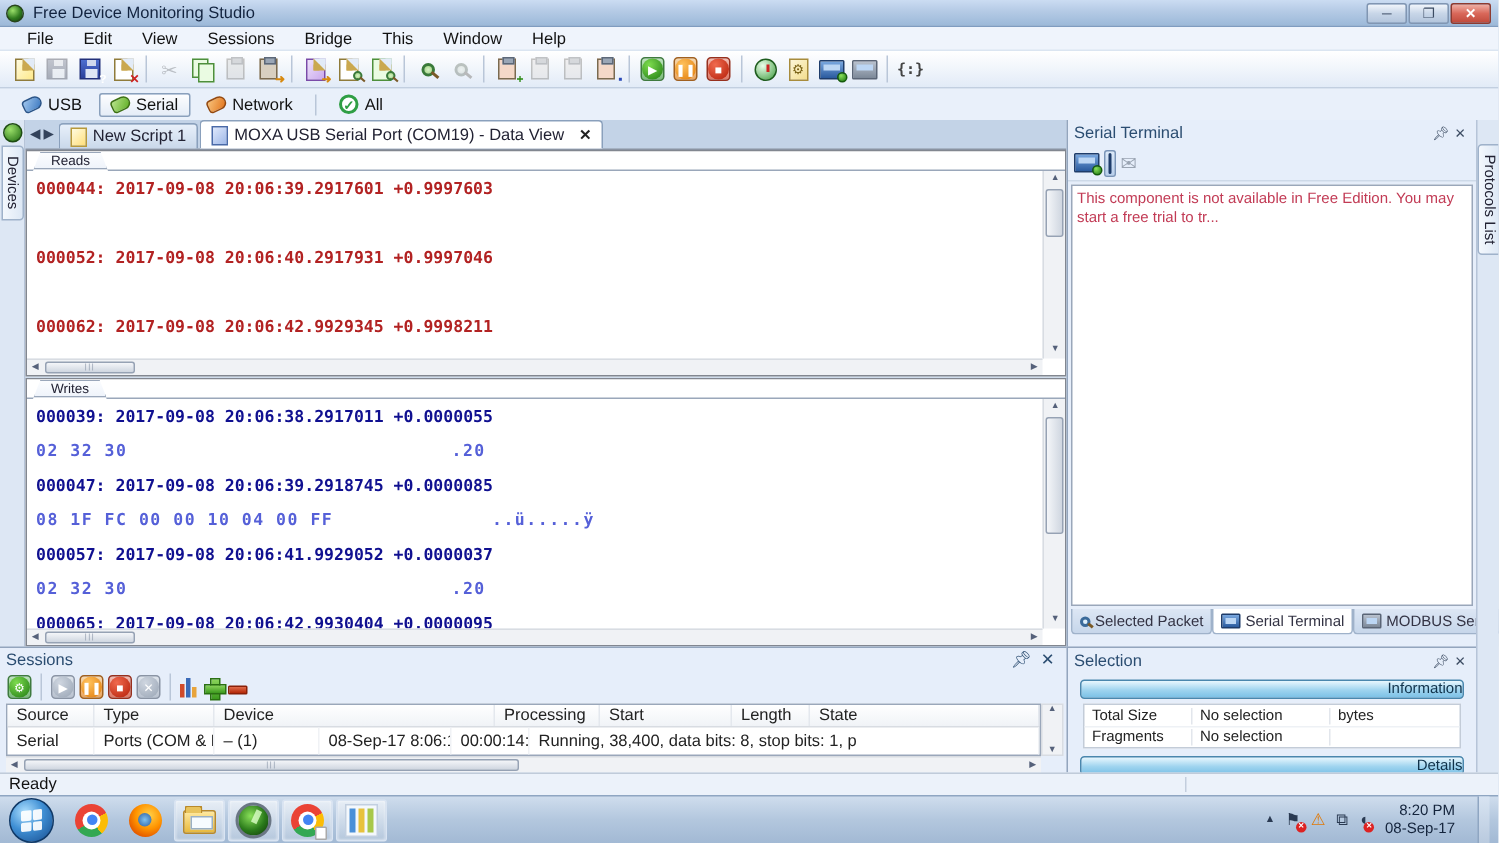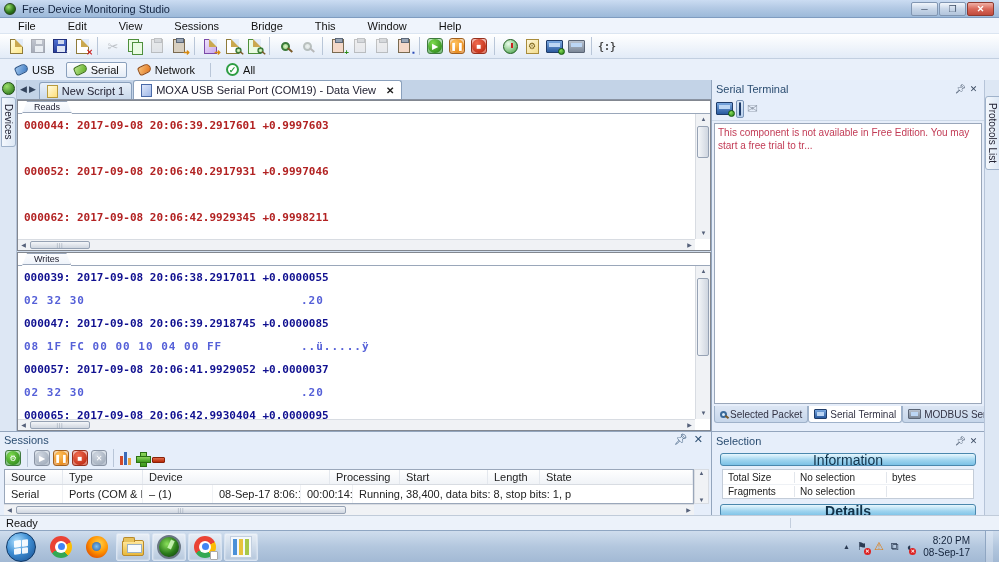--- a/index.html
+++ b/index.html
@@ -16,21 +16,21 @@
     border:1px solid #27441c; margin-right:6px; }
   .titlebar .t-text { color:#12233f; font-size:11px; }
   .winbtns { position:absolute; right:5px; top:2px; display:flex; gap:1px; }
   .winbtn { width:27px; height:14px; border:1px solid #8196b2; border-radius:2px;
     background:linear-gradient(180deg,#f2f6fb,#c8d6e8 50%,#b3c5dc);
     display:flex; align-items:center; justify-content:center; font-size:9px; color:#3c4c63; }
   .winbtn.close { background:linear-gradient(180deg,#f0b0a6,#d9685a 50%,#c04a3c); border-color:#8d3a30; color:#fff; font-weight:bold; }
 
   
   .menubar { position:absolute; left:0; top:18px; width:999px; height:16px; background:#eff4fc;
-    display:flex; align-items:center; padding-left:10px; gap:16px; border-bottom:1px solid #dbe5f1; }
+    display:flex; align-items:center; padding-left:10px; gap:4px; border-bottom:1px solid #dbe5f1; }
   .menu-item { padding:1px 8px; color:#111; }
 
   
   .toolbar { position:absolute; left:0; top:34px; width:999px; height:25px;
     background:linear-gradient(180deg,#ffffff,#e2ebf7); border-bottom:1px solid #c2cfe0;
     display:flex; align-items:center; padding-left:6px; gap:2px; }
   .tbi { width:20px; height:20px; border-radius:2px; display:flex; align-items:center; justify-content:center; position:relative; }
   .tbi.dis { opacity:.38; filter:grayscale(.8); }
   .tsep { width:1px; height:18px; background:#b9c6d8; margin:0 3px; }
   .ic-page { width:13px; height:15px; background:#fff; border:1px solid #8f7b3a; position:relative; }
@@ -137,21 +137,21 @@
     border:1px solid #9fb2ca; border-top:none; border-radius:0 0 3px 3px; background:linear-gradient(180deg,#dce6f4,#c6d6ea); white-space:nowrap; }
   .dock-tab.active { background:#fff; }
   .ic-magq { width:7px; height:7px; border:2px solid #3a6a9a; border-radius:50%; position:relative; background:#dceefb; }
   .ic-magq::after { content:""; position:absolute; width:4px; height:2px; background:#7a5a28; right:-4px; bottom:-2px; transform:rotate(40deg); }
   .mini-mon.sm { width:13px; height:10px; }
   .mini-mon.gray { background:linear-gradient(180deg,#b9c2cf,#7c8898); border-color:#5a6576; }
 
   
   .selection { position:absolute; left:711px; top:431px; width:273px; height:84px; background:#e6eefa; border-left:1px solid #93a5bd; border-top:1px solid #93a5bd; }
   .sel-bar { margin:4px 8px 0 8px; height:13px; border:1px solid #4a87ad; border-radius:3px;
-    background:linear-gradient(180deg,#e8f7fe,#9fd4ef 55%,#7bc1e6); text-align:center; font-size:14px; color:#10324a; line-height:12px; }
+    background:linear-gradient(180deg,#e8f7fe,#9fd4ef 55%,#7bc1e6); text-align:right; font-size:10px; color:#10324a; line-height:12px; }
   .sel-table { margin:3px 10px 0 10px; background:#fff; border:1px solid #c3ccd8; font-size:10px; color:#222; }
   .sel-row { display:flex; height:14px; align-items:center; }
   .sel-row > div { padding-left:5px; }
   .sel-c1 { width:72px; border-right:1px solid #e2e6ec; }
   .sel-c2 { width:92px; border-right:1px solid #e2e6ec; }
   .sel-c3 { flex:1; }
   .sel-row + .sel-row { border-top:1px solid #eef1f5; }
 
   
   .rstrip { position:absolute; right:0; top:80px; width:15px; height:435px; background:#dde7f4; border-left:1px solid #b6c4d8; }
@@ -409,21 +409,21 @@
       <div class="pane writes">
         <div class="pane-head"></div>
         <div class="pane-tab">Writes</div>
         <div class="pane-content">
           <div class="w-head" style="color:#101090; margin-top:0;">000039: 2017-09-08 20:06:38.2917011 +0.0000055</div>
           <div class="w-hex" style="color:#5560d8;">
             <span class="hexpart">02 32 30</span>
               <span>.20</span>
           </div>
           <div class="w-head" style="color:#101090;">000047: 2017-09-08 20:06:39.2918745 +0.0000085</div>
-          <div class="w-hex" style="color:#5560d8;">
+          <div class="w-hex" style="color:#5560d8;gap:27px;">
             <span class="hexpart">08 1F FC 00 00 10 04 00 FF</span>
               <span>..ü.....ÿ</span>
           </div>
           <div class="w-head" style="color:#101090;">000057: 2017-09-08 20:06:41.9929052 +0.0000037</div>
           <div class="w-hex" style="color:#5560d8;">
             <span class="hexpart">02 32 30</span>
               <span>.20</span>
           </div>
           <div class="w-head" style="color:#101090;">000065: 2017-09-08 20:06:42.9930404 +0.0000095</div>
         </div>
@@ -559,21 +559,21 @@
         <div class="sel-c1">Total Size</div>
         <div class="sel-c2">No selection</div>
         <div class="sel-c3">bytes</div>
       </div>
       <div class="sel-row">
         <div class="sel-c1">Fragments</div>
         <div class="sel-c2">No selection</div>
         <div class="sel-c3"></div>
       </div>
     </div>
-    <div class="sel-bar" style="margin-top:5px;font-weight:bold;">Details</div>
+    <div class="sel-bar" style="margin-top:5px;">Details</div>
   </div>
 
   <div class="statusbar">
     <span>Ready</span>
     <span class="sdiv"></span>
   </div>
 
   <div class="taskbar">
     <div class="orb">
       <span class="flag">

